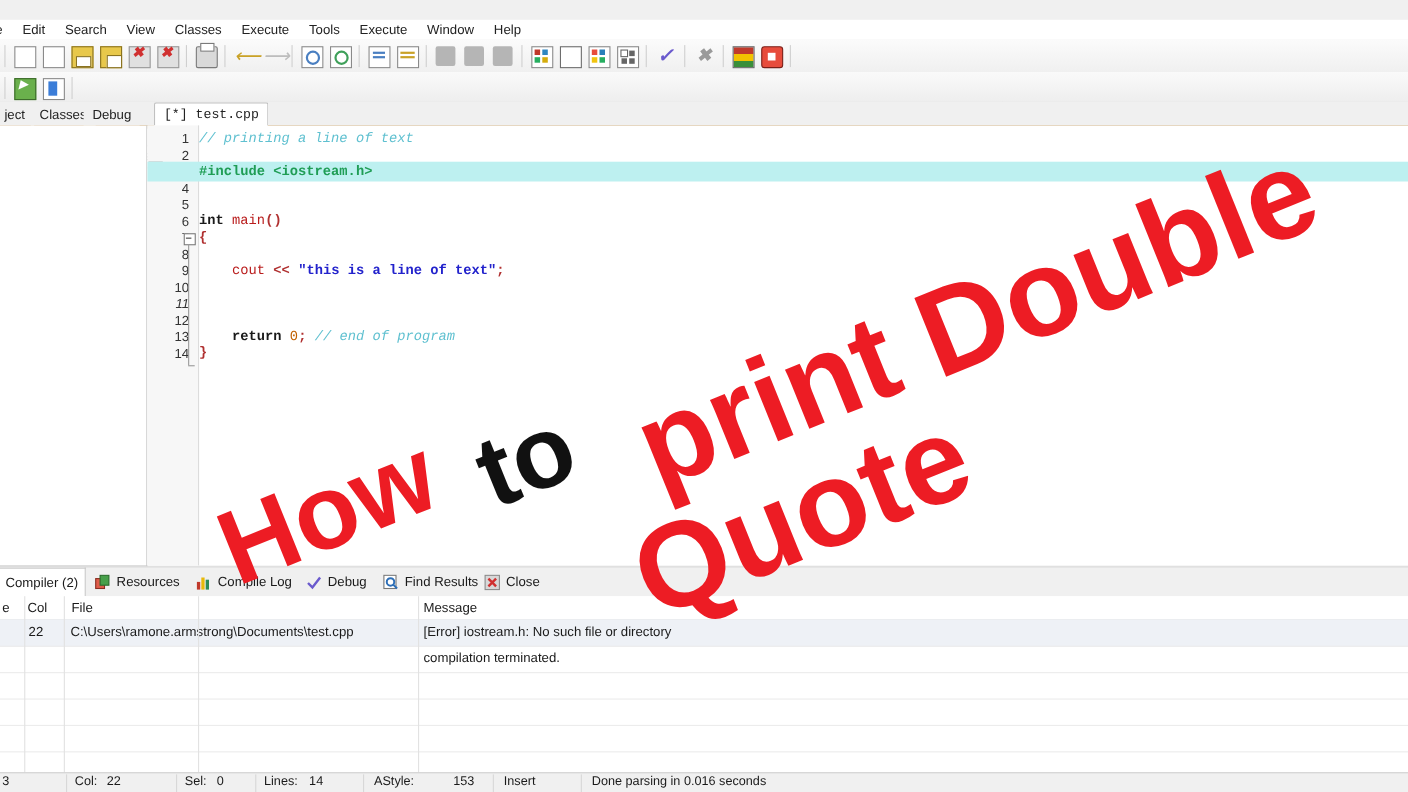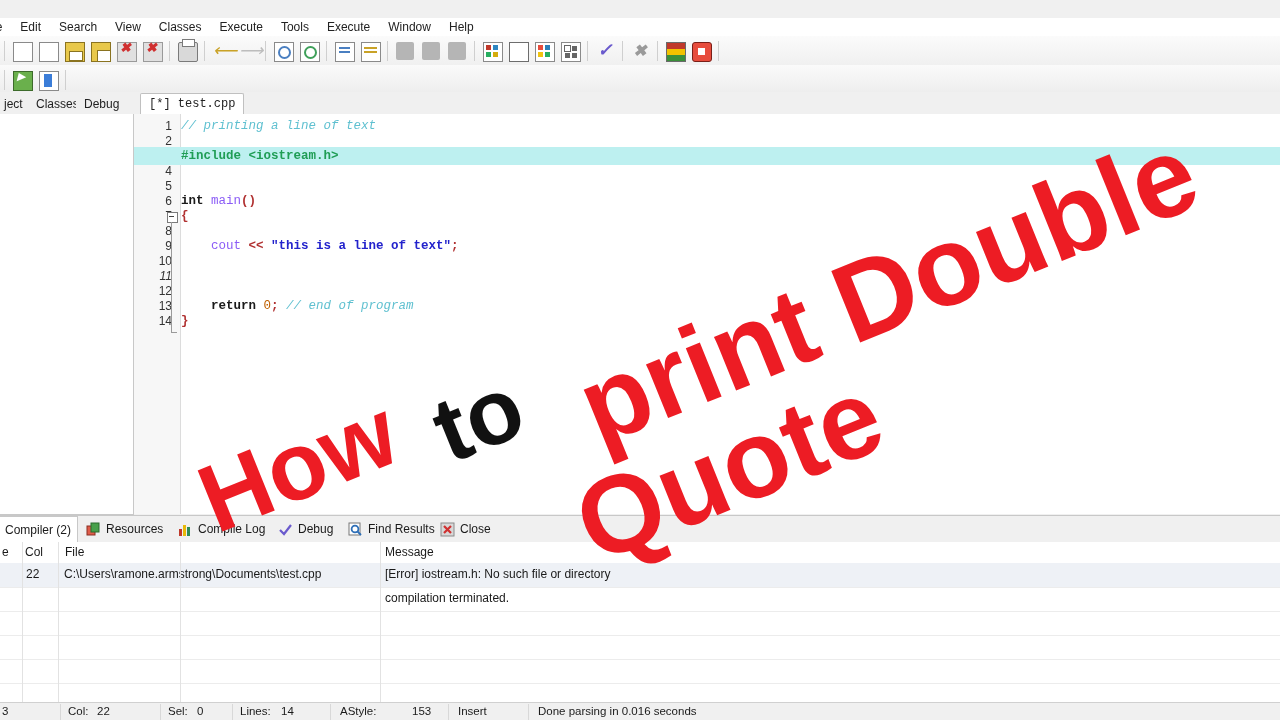--- a/index.html
+++ b/index.html
@@ -100,21 +100,21 @@
   
   .editor{position:absolute;left:134px;top:114px;width:1146px;height:400px;background:#ffffff;}
   .gutter{position:absolute;left:0;top:0;width:46px;height:400px;background:#f7f7f7;border-right:1px solid #dcdcdc;}
   .codearea{position:absolute;left:47px;top:0;right:0;height:400px;}
   .hl{position:absolute;left:-47px;top:33px;width:1146px;height:18px;background:#bdf0f0;}
   .ln{position:absolute;right:8px;font-size:12px;color:#333;font-family:"Liberation Sans",sans-serif;text-align:right;}
   .cl{position:absolute;left:0;font-family:"Liberation Mono","DejaVu Sans Mono",monospace;font-size:12.5px;white-space:pre;}
   .c-com{color:#5fc0d0;font-style:italic;}
   .c-pre{color:#1f9d55;font-weight:bold;}
   .c-kw{color:#1a1a1a;font-weight:bold;}
-  .c-id{color:#8b5cf6;}
+  .c-id{color:#b91c1c;}
   .c-str{color:#2222cc;font-weight:bold;}
   .c-op{color:#b03030;font-weight:bold;}
   .c-num{color:#c06000;}
   .c-br{color:#b03030;font-weight:bold;}
   .fold{position:absolute;width:9px;height:9px;border:1px solid #7a7a7a;background:#fff;}
   .fold:after{content:"";position:absolute;left:1px;top:3px;width:5px;height:1px;background:#444;}
   .foldline{position:absolute;left:4px;width:1px;background:#9a9a9a;}
   .foldend{position:absolute;width:5px;height:1px;background:#9a9a9a;}
   .bpmark{position:absolute;width:13px;height:13px;background:#8f8f8f;color:#fff;font-size:10px;
     text-align:center;line-height:13px;font-weight:bold;}

